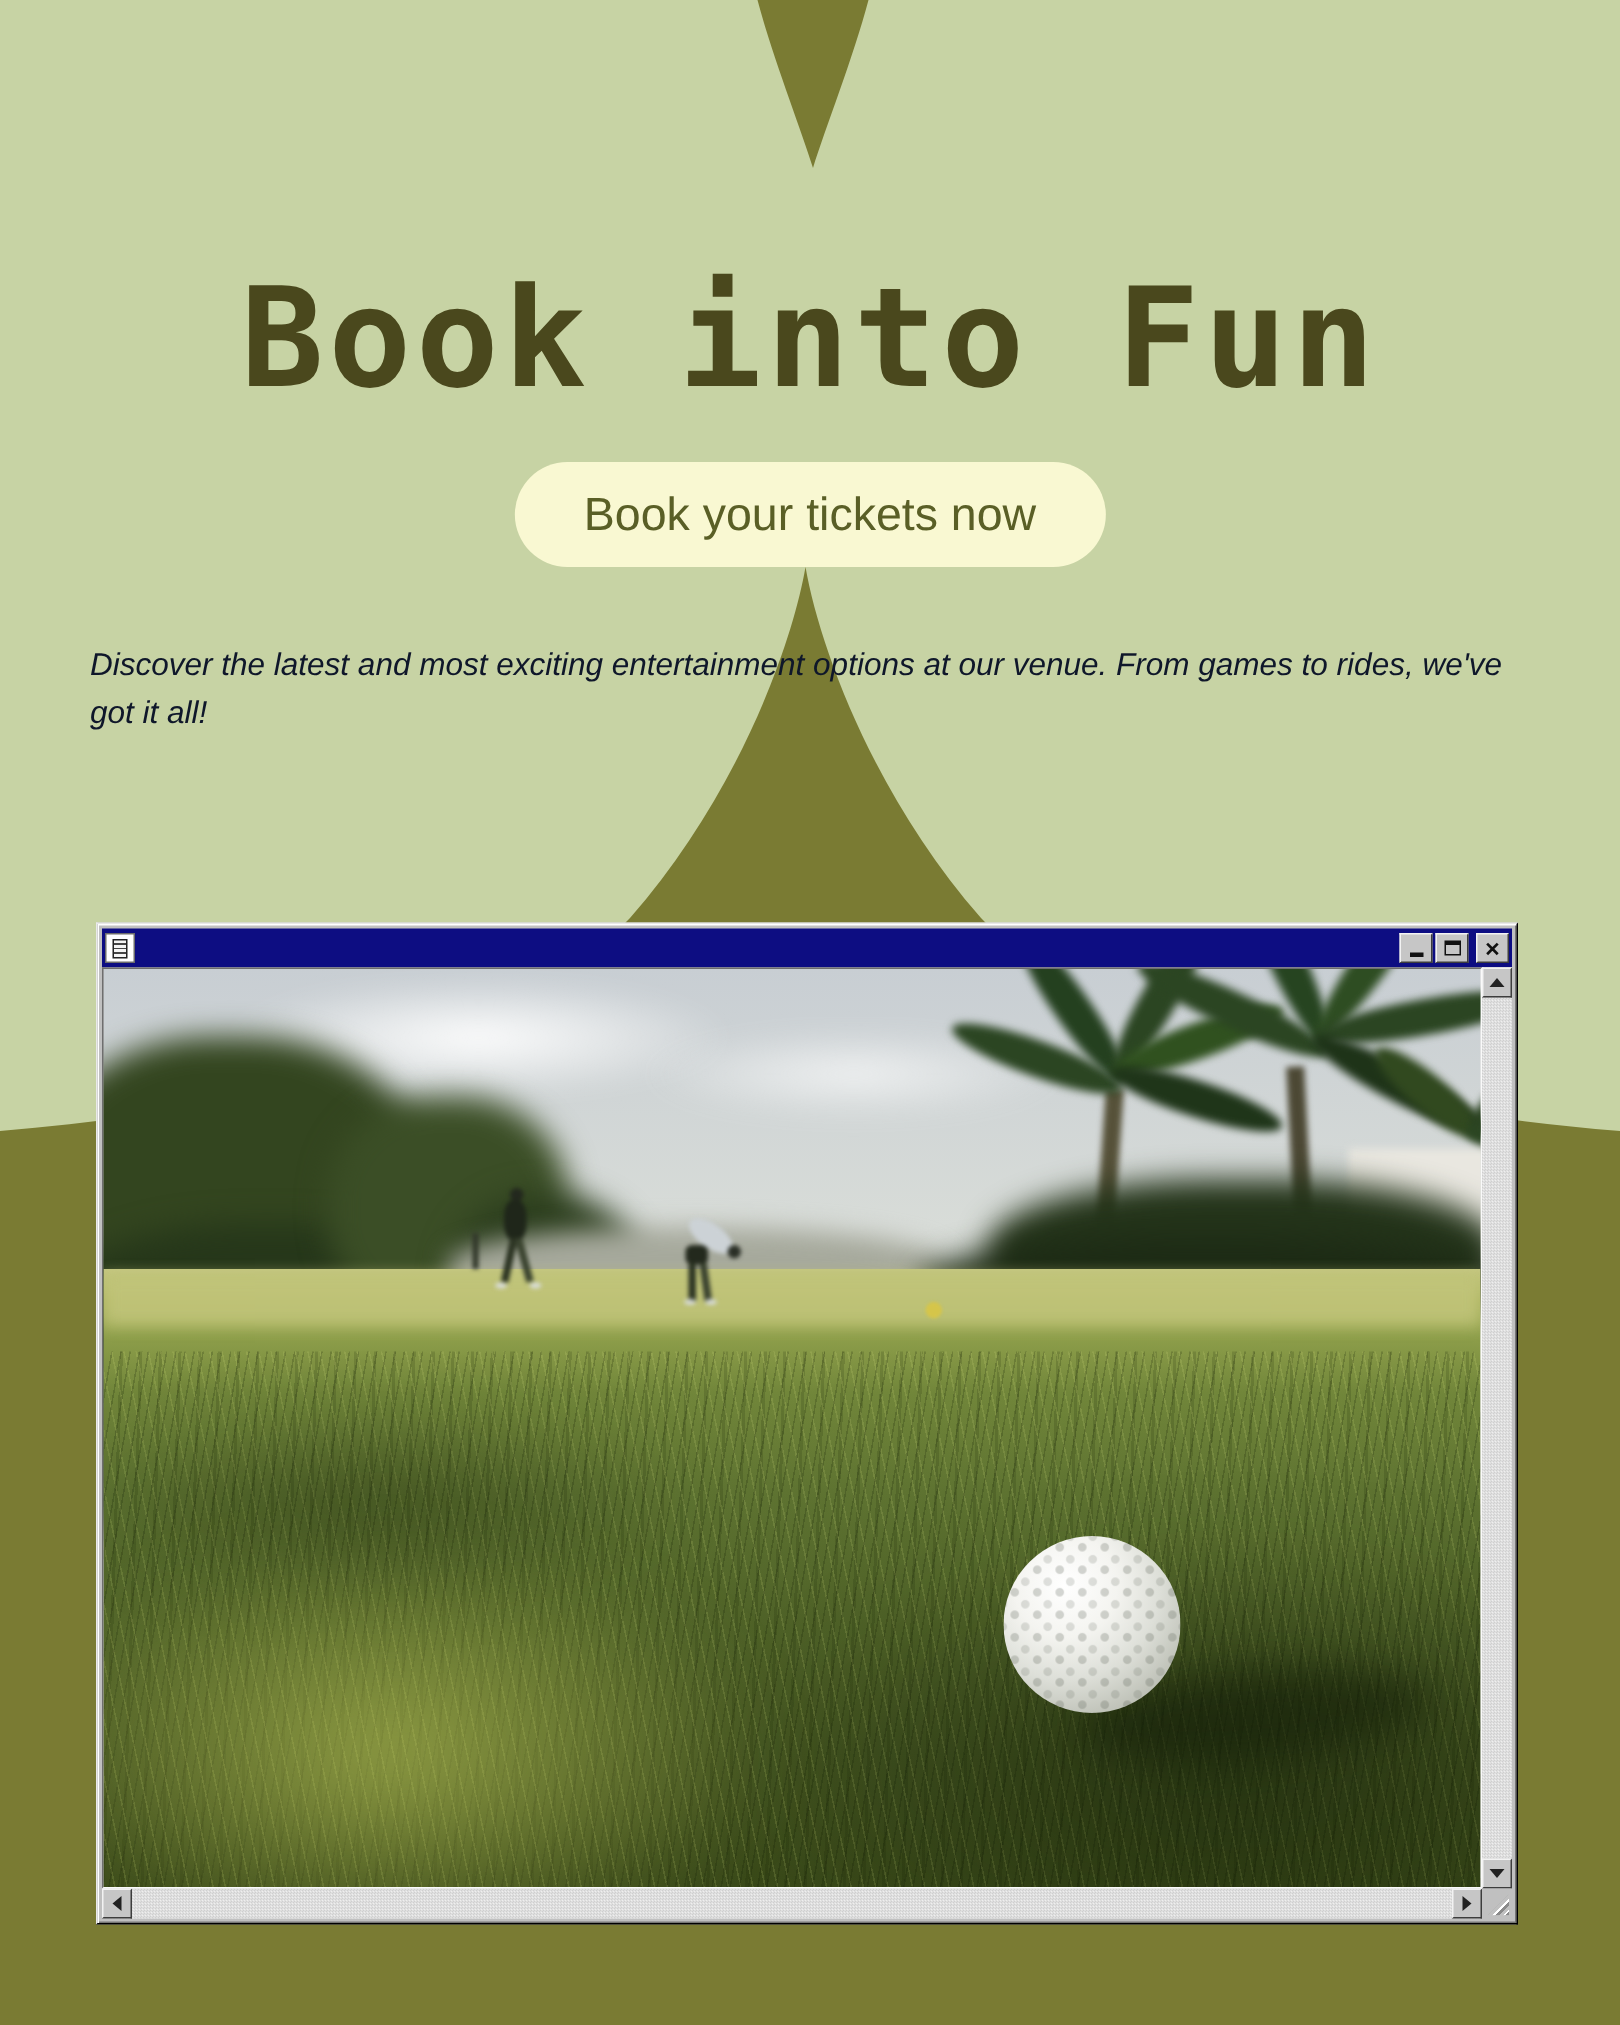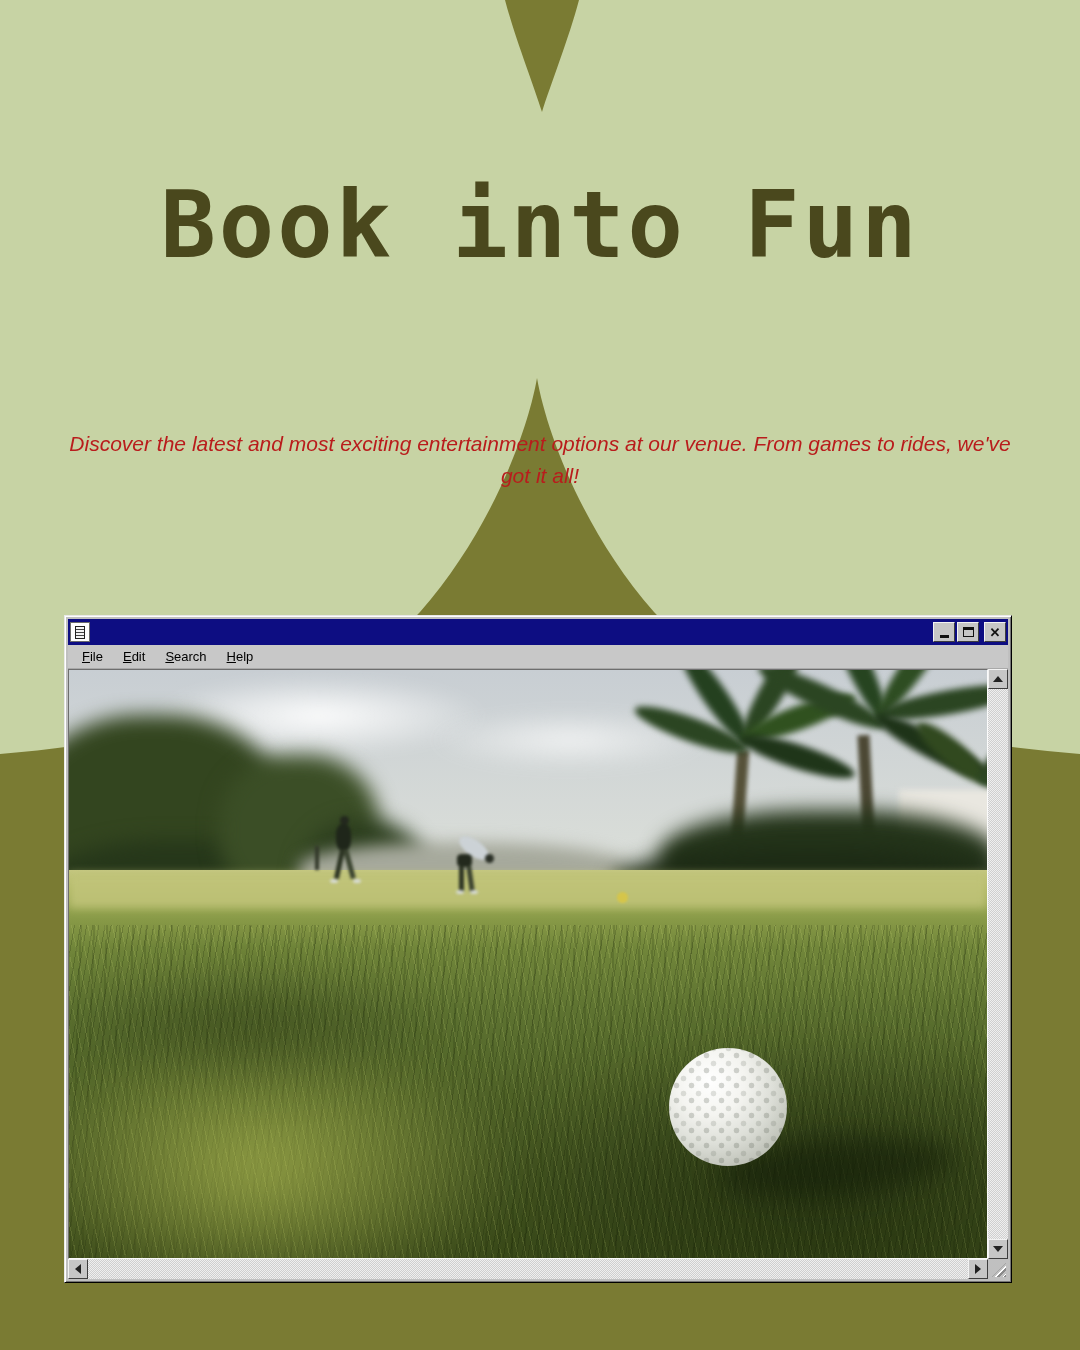--- a/index.html
+++ b/index.html
@@ -17,22 +17,22 @@
 
   .cta-button {
     position:absolute; top:308px; left:50%; transform:translateX(-50%);
     height:70px; line-height:70px; padding:0 46px; border-radius:35px;
     background:#f9f8d2; color:#5a5f26; font-size:31px; white-space:nowrap;
     border:none; cursor:pointer; font-family:"Liberation Sans", sans-serif;
   }
 
   .poster-desc {
     position:absolute; top:428px; left:60px; right:60px;
-    text-align:center; font-style:italic; font-size:21px; line-height:1.5;
-    color:#b91c1c;
+    font-style:italic; font-size:21px; line-height:1.5;
+    color:#0f172a;
   }
 
   
   .win {
     position:absolute; left:64px; top:615px; width:948px; height:668px;
     background:#c0c0c0; padding:3px;
     border:1px solid; border-color:#e9e9e9 #000 #000 #e9e9e9;
     box-shadow: inset 1px 1px 0 #fff, inset -1px -1px 0 #767676;
     display:flex; flex-direction:column;
   }
@@ -144,20 +144,21 @@
 
 <div class="poster">
 
   <svg class="bg-shapes" width="1080" height="1350" viewBox="0 0 1080 1350">
     <path fill="#7a7b33" d="M505,0 L579,0 C569,38 550,86 542,112 C534,86 515,38 505,0 Z"></path>
     <path fill="#7a7b33" d="M537,378 C528,430 492,530 420,612 C350,686 210,736 0,754 L0,1350 L1080,1350 L1080,754 C864,736 724,686 654,612 C582,530 546,430 537,378 Z"></path>
   </svg>
 
   <h1 class="poster-title">Book into Fun</h1>
 
+  <button class="cta-button">Book your tickets now</button>
 
   <p class="poster-desc">Discover the latest and most exciting entertainment options at our venue. From games to rides, we've got it all!</p>
 
   <div class="win">
 
     <div class="titlebar">
       <div class="tb-icon">
           <div class="doc"></div>
         </div>
       <div class="tb-spacer"></div>
@@ -165,26 +166,20 @@
           <span class="glyph-min"></span>
         </div>
       <div class="tb-btn maxb">
           <span class="glyph-max"></span>
         </div>
       <div class="tb-btn closeb">
           <span>✕</span>
         </div>
     </div>
 
-    <div class="menubar">
-      <span class="menu-item"><u>F</u><span>ile</span></span>
-      <span class="menu-item"><u>E</u><span>dit</span></span>
-      <span class="menu-item"><u>S</u><span>earch</span></span>
-      <span class="menu-item"><u>H</u><span>elp</span></span>
-    </div>
 
     <div class="client">
 
       <div class="photo">
 
         <div class="ph cloud" style="left:80px;top:6px;width:340px;height:80px;"></div>
         <div class="ph cloud" style="left:360px;top:40px;width:280px;height:60px;opacity:.7;"></div>
 
         <div class="ph treemass" style="left:-50px;top:45px;width:270px;height:230px;background:#33451f;"></div>
         <div class="ph treemass" style="left:-70px;top:170px;width:360px;height:220px;background:#26371a;"></div>

